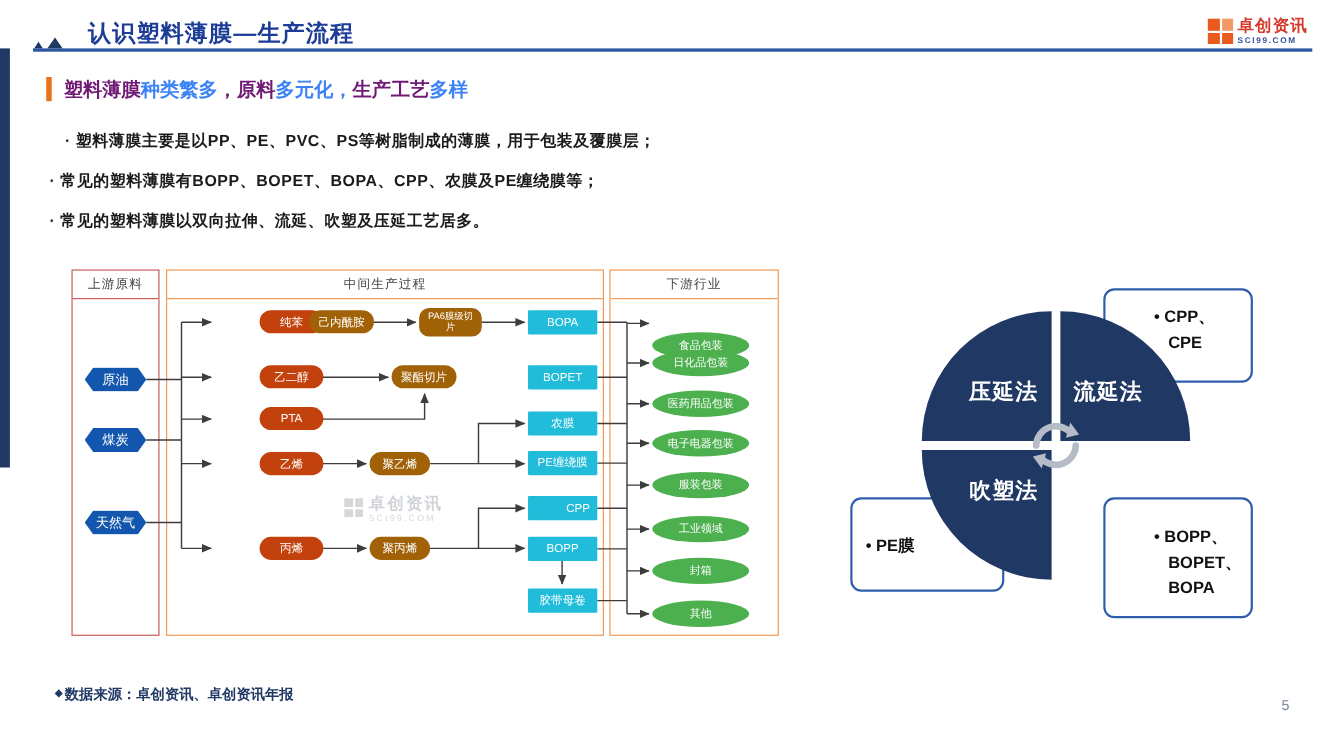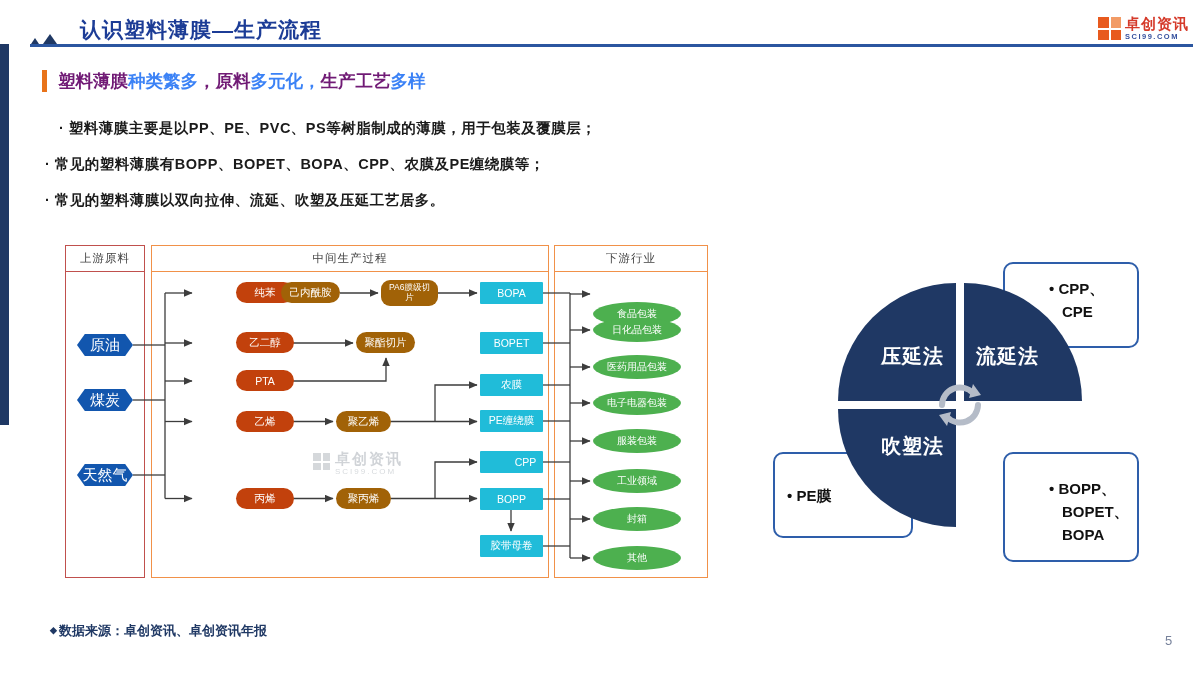--- a/index.html
+++ b/index.html
@@ -29,21 +29,21 @@
   .bullet { position:absolute; left:45px; font-size:14.5px; font-weight:600; color:#1b1b1b; letter-spacing:0.5px; }
   
   .flow { position:absolute; left:65px; top:245px; width:542px; height:333px; }
   .flow svg.wires { position:absolute; left:0; top:0; z-index:2; }
   .colbox { position:absolute; top:0; height:333px; background:#fff; z-index:1; }
   .colbox .colhead { height:26px; display:flex; align-items:center; justify-content:center; font-size:11.5px; color:#444; letter-spacing:1px; }
   .box-red { border:1.5px solid #c0504d; }
   .box-red .colhead { border-bottom:1.5px solid #c0504d; }
   .box-org { border:1.5px solid #f19149; }
   .box-org .colhead { border-bottom:1.5px solid #f19149; }
-  .hex { position:absolute; left:12px; width:56px; height:22px; background:#1256ae; color:#fff; font-size:15px;
+  .hex { position:absolute; left:12px; width:56px; height:22px; background:#1256ae; color:#fff; font-size:12px;
          display:flex; align-items:center; justify-content:center; z-index:3;
          clip-path:polygon(14% 0, 86% 0, 100% 50%, 86% 100%, 14% 100%, 0 50%);font-family:Liberation Mono, monospace; }
   .rnode { position:absolute; height:21px; border-radius:10.5px; color:#fff; font-size:10.5px;
            display:flex; align-items:center; justify-content:center; z-index:3; }
   .nb1 { background:#c2410c;margin-left:41px; }
   .nb2 { background:#a16207; }
   .pa6 { height:26px !important; border-radius:9px; font-size:8.5px; line-height:1.15; text-align:center; padding:0 4px; }
   .cyan { position:absolute; left:415px; width:63px; height:22px; background:#20bcd9; color:#fff; font-size:10.5px;
           display:flex; align-items:center; justify-content:center; z-index:3; border-radius:1px; }
   .oval { position:absolute; left:528px; width:88px; height:24px; background:#4db04f; border-radius:50%;

